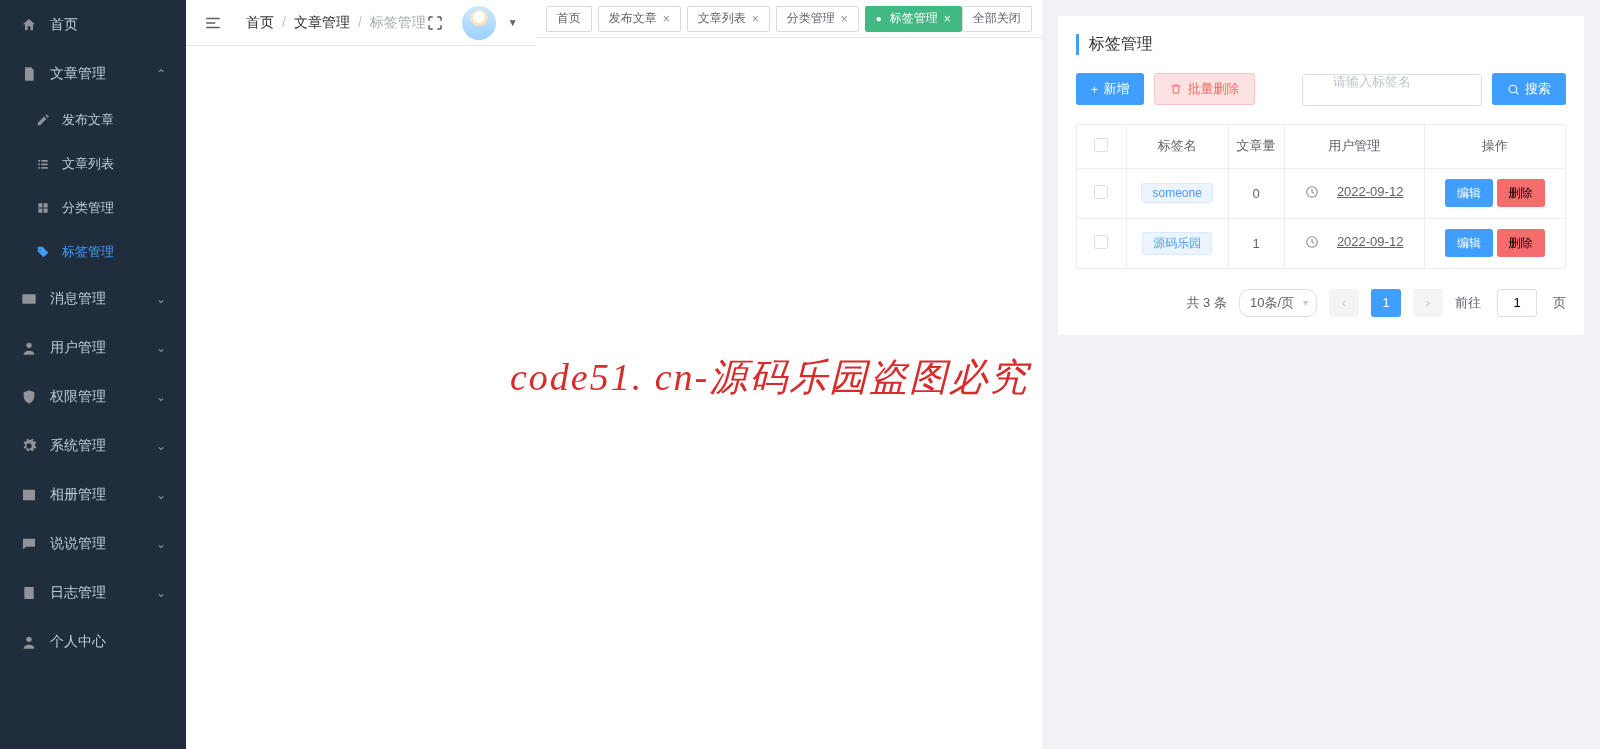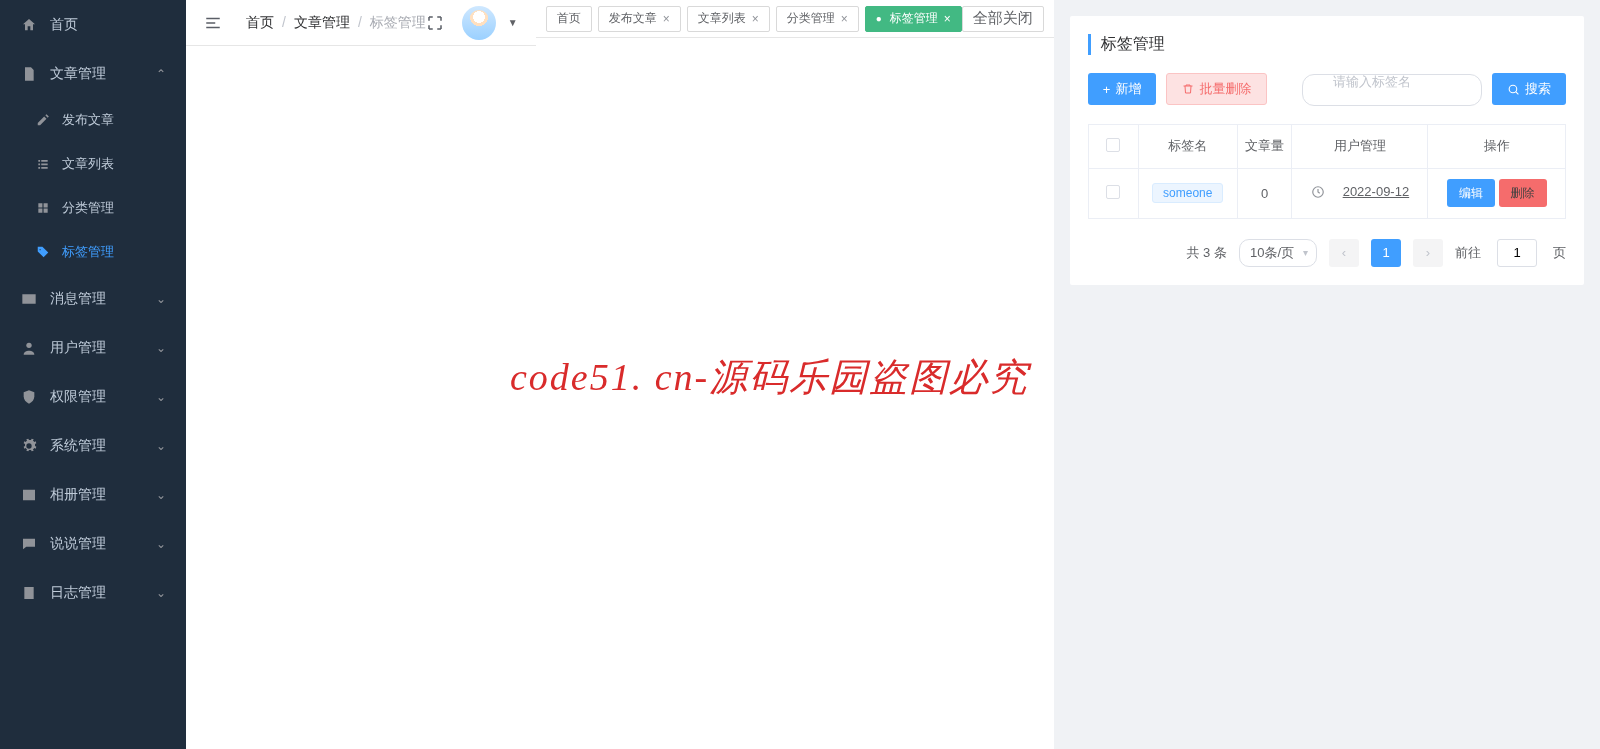--- a/index.html
+++ b/index.html
@@ -33,36 +33,36 @@
 .avatar-caret { font-size: 10px; color: #606266; margin-left: -6px; }
 
 
 .tabsbar { height: 38px; display: flex; align-items: center; padding: 0 10px; border-bottom: 1px solid #e6e6e6; background: #fff; justify-content: space-between; }
 .tabs-left { display: flex; gap: 6px; }
 .tab { border: 1px solid #d9d9d9; background: #fff; height: 26px; padding: 0 10px; display: flex; align-items: center; font-size: 12px; color: #606266; border-radius: 2px; cursor: pointer; gap: 6px; }
 .tab .close { font-size: 12px; color: #909399; }
 .tab.active { background: #42b983; border-color: #42b983; color: #fff; }
 .tab.active .close { color: #fff; }
 .tab.active::before { content: "●"; font-size: 10px; margin-right: 2px; }
-.close-all-btn { border: 1px solid #d9d9d9; background: #fff; height: 26px; padding: 0 10px; font-size: 15px; color: #606266; border-radius: 2px; cursor: pointer; display: flex; align-items: center; }
+.close-all-btn { border: 1px solid #d9d9d9; background: #fff; height: 26px; padding: 0 10px; font-size: 12px; color: #606266; border-radius: 2px; cursor: pointer; display: flex; align-items: center; }
 
 
 .content { padding: 16px; background: #f0f2f5; flex: 1; overflow: auto; }
 .card { background: #fff; border-radius: 2px; padding: 18px; }
 .card-title { border-left: 3px solid #409eff; padding-left: 10px; font-size: 16px; color: #303133; margin-bottom: 18px; font-weight: 500; }
 
 .toolbar { display: flex; justify-content: space-between; margin-bottom: 18px; }
 .tool-left { display: flex; gap: 10px; }
 .tool-right { display: flex; gap: 10px; }
 .btn { height: 32px; padding: 0 15px; border-radius: 3px; cursor: pointer; border: none; display: inline-flex; align-items: center; gap: 5px; font-size: 13px; }
 .btn-primary { background: #409eff; color: #fff; }
 .btn-danger-plain { background: #fde2e2; color: #f56c6c; border: 1px solid #fbc4c4; }
-.btn-danger { background: #f56c6c; color: #404040; }
+.btn-danger { background: #f56c6c; color: #000000; }
 .btn-mini { height: 28px; padding: 0 12px; font-size: 12px; }
-.input { height: 32px; border: 1px solid #dcdfe6; border-radius: 12px; padding: 0 12px 16px 30px; width: 180px; font-size: 13px; color: #606266; position: relative; }
+.input { height: 32px; border: 1px solid #dcdfe6; border-radius: 3px; padding: 0 12px 16px 30px; width: 180px; font-size: 13px; color: #606266; position: relative; }
 .input-wrap { position: relative; }
 .input-wrap .search-ico { position: absolute; left: 10px; top: 50%; transform: translateY(-50%); color: #c0c4cc; font-size: 13px; }
 .input::placeholder { color: #c0c4cc; }
 
 
 table { width: 100%; border-collapse: collapse; }
 th, td { border: 1px solid #ebeef5; text-align: center; font-size: 13px; }
 th { height: 44px; background: #fff; color: #606266; font-weight: 500; }
 td { height: 50px; color: #606266; }
 th:first-child, td:first-child { width: 50px; }
@@ -198,20 +198,29 @@
           <span class="chevron">⌄</span>
         </div>
         <div class="menu-item">
           <span class="s-icon">
             <svg width="16" height="16" viewBox="0 0 24 24" fill="currentColor">
               <path d="M5 3h14v18H5zm3 4h8v2H8zm0 4h8v2H8zm0 4h5v2H8z"></path>
             </svg>
           </span>
           <span class="label">日志管理</span>
           <span class="chevron">⌄</span>
+        </div>
+        <div class="menu-item">
+          <span class="s-icon">
+            <svg width="16" height="16" viewBox="0 0 24 24" fill="currentColor">
+              <circle cx="12" cy="8" r="4"></circle>
+              <path d="M4 22c0-4 4-6 8-6s8 2 8 6z"></path>
+            </svg>
+          </span>
+          <span class="label">个人中心</span>
         </div>
       </div>
   </aside>
 
   <div class="main">
 
     <div class="topbar">
       <span class="hamburger">
         <svg width="18" height="18" viewBox="0 0 24 24" fill="none" stroke="currentColor" stroke-width="2">
             <line x1="3" y1="6" x2="21" y2="6"></line>
@@ -316,20 +325,35 @@
                     <span class="clock-icon">
                       <svg width="14" height="14" viewBox="0 0 24 24" fill="none" stroke="currentColor" stroke-width="2">
                         <circle cx="12" cy="12" r="9"></circle>
                         <path d="M12 7v5l3 2"></path>
                       </svg>
                     </span>
                     <span>2022-09-12</span>
                   </span></td>
                 <td><button class="btn btn-primary btn-mini">编辑</button> <button class="btn btn-danger btn-mini">删除</button></td>
               </tr>
+              <tr>
+                <td><span class="chk"></span></td>
+                <td><span class="tag-cell">源码乐园</span></td>
+                <td>1</td>
+                <td><span class="date-wrap">
+                    <span class="clock-icon">
+                      <svg width="14" height="14" viewBox="0 0 24 24" fill="none" stroke="currentColor" stroke-width="2">
+                        <circle cx="12" cy="12" r="9"></circle>
+                        <path d="M12 7v5l3 2"></path>
+                      </svg>
+                    </span>
+                    <span>2022-09-12</span>
+                  </span></td>
+                <td><button class="btn btn-primary btn-mini">编辑</button> <button class="btn btn-danger btn-mini">删除</button></td>
+              </tr>
             </tbody>
         </table>
 
         <div class="pagination">
           <span>共 3 条</span>
           <span class="page-select">10条/页</span>
           <span class="page-nav-btn">‹</span>
           <span class="page-num">1</span>
           <span class="page-nav-btn">›</span>
           <span>前往</span>

